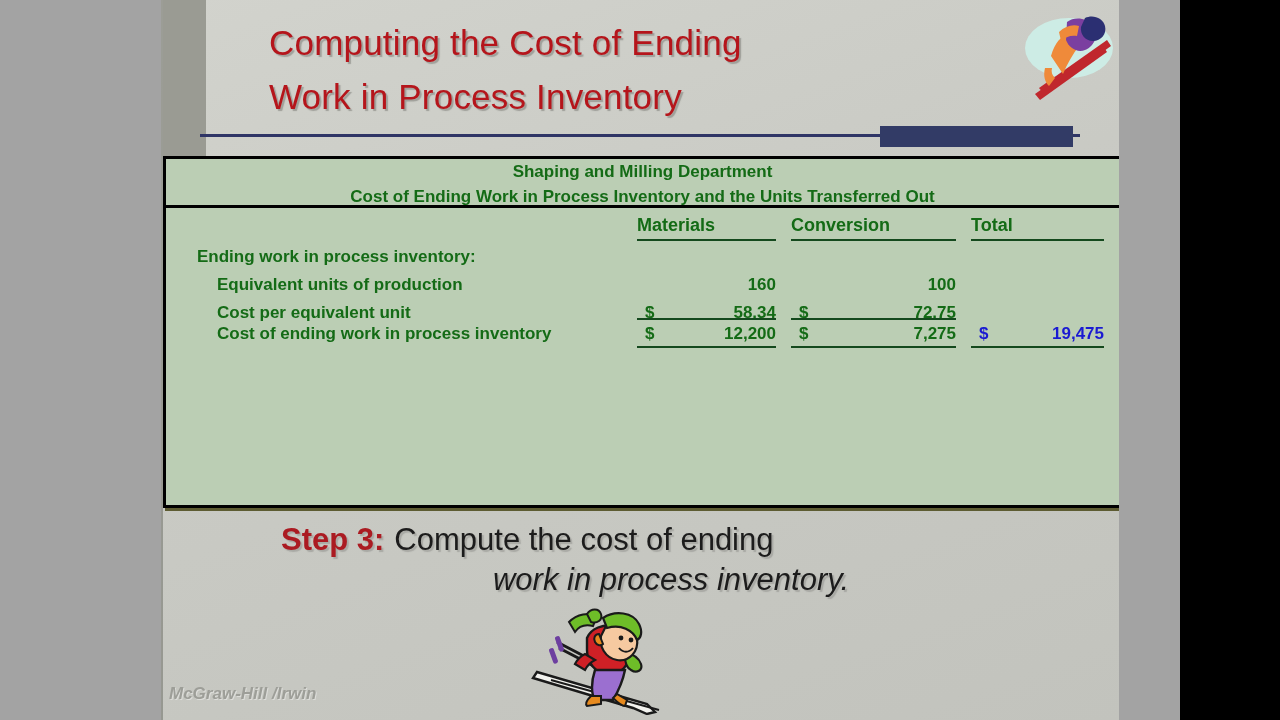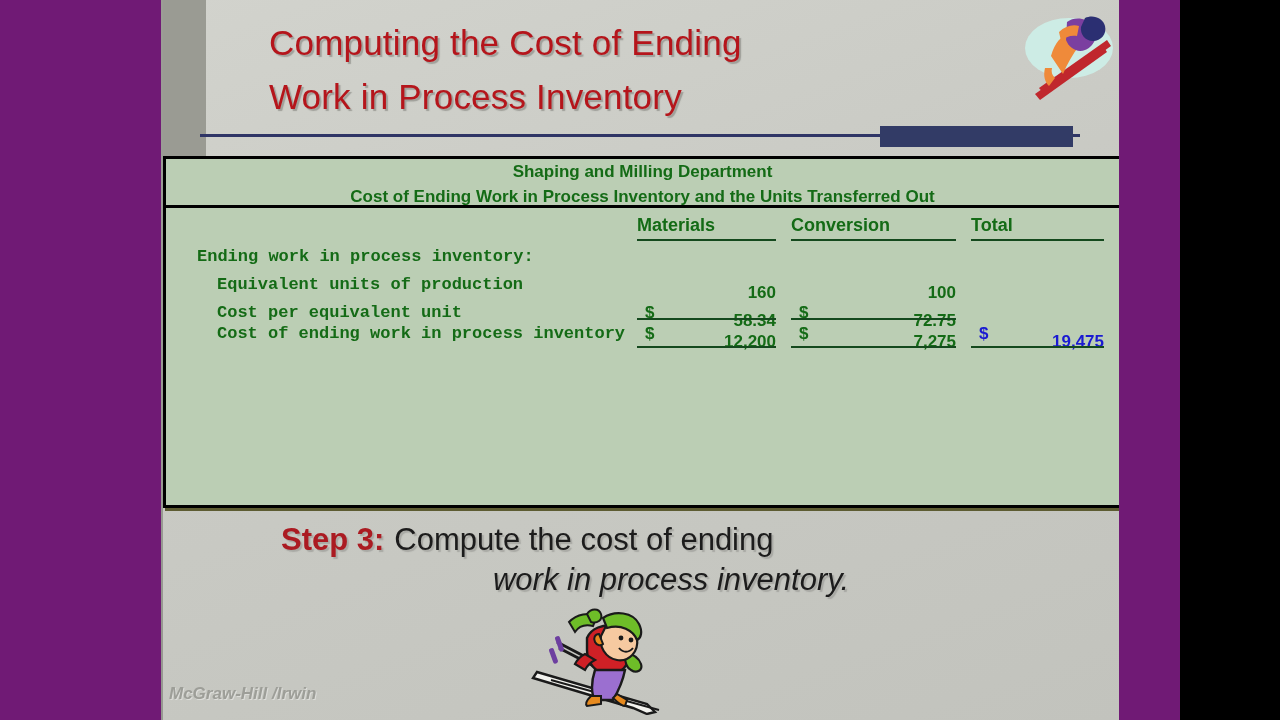--- a/index.html
+++ b/index.html
@@ -10,21 +10,21 @@
   body {
     width: 1280px;
     height: 720px;
     overflow: hidden;
     font-family: "Liberation Sans", sans-serif;
   }
   #stage {
     position: relative;
     width: 1180px;
     height: 720px;
-    background: #701a75;
+    background: #a3a3a3;
   }
   
   #slide {
     position: absolute;
     left: 161px;
     top: 0;
     width: 958px;
     height: 720px;
     background: linear-gradient(160deg,#d2d3cd 0%, #c9cac4 45%, #c2c3bd 100%);
     overflow: hidden;
@@ -151,29 +151,27 @@
     width: 100%;
     height: 27px;
     font-size: 17px;
     font-weight: bold;
   }
   .row .label {
     position: absolute;
     left: 31px;
     top: 0;
     white-space: nowrap;
-    font-family: Liberation Mono, monospace;
   }
   .row .label.indent { left: 51px; }
   .cell {
     position: absolute;
     top: 0;
     text-align: right;
     white-space: nowrap;
-    margin-top: 8px;
   }
   .cell.materials { left: 471px; width: 139px; }
   .cell.conversion { left: 625px; width: 165px; }
   .cell.total { left: 805px; width: 133px; }
   .cur {
     position: absolute;
     top: 0;
     font-weight: bold;
   }
   .cur.materials { left: 479px; }

